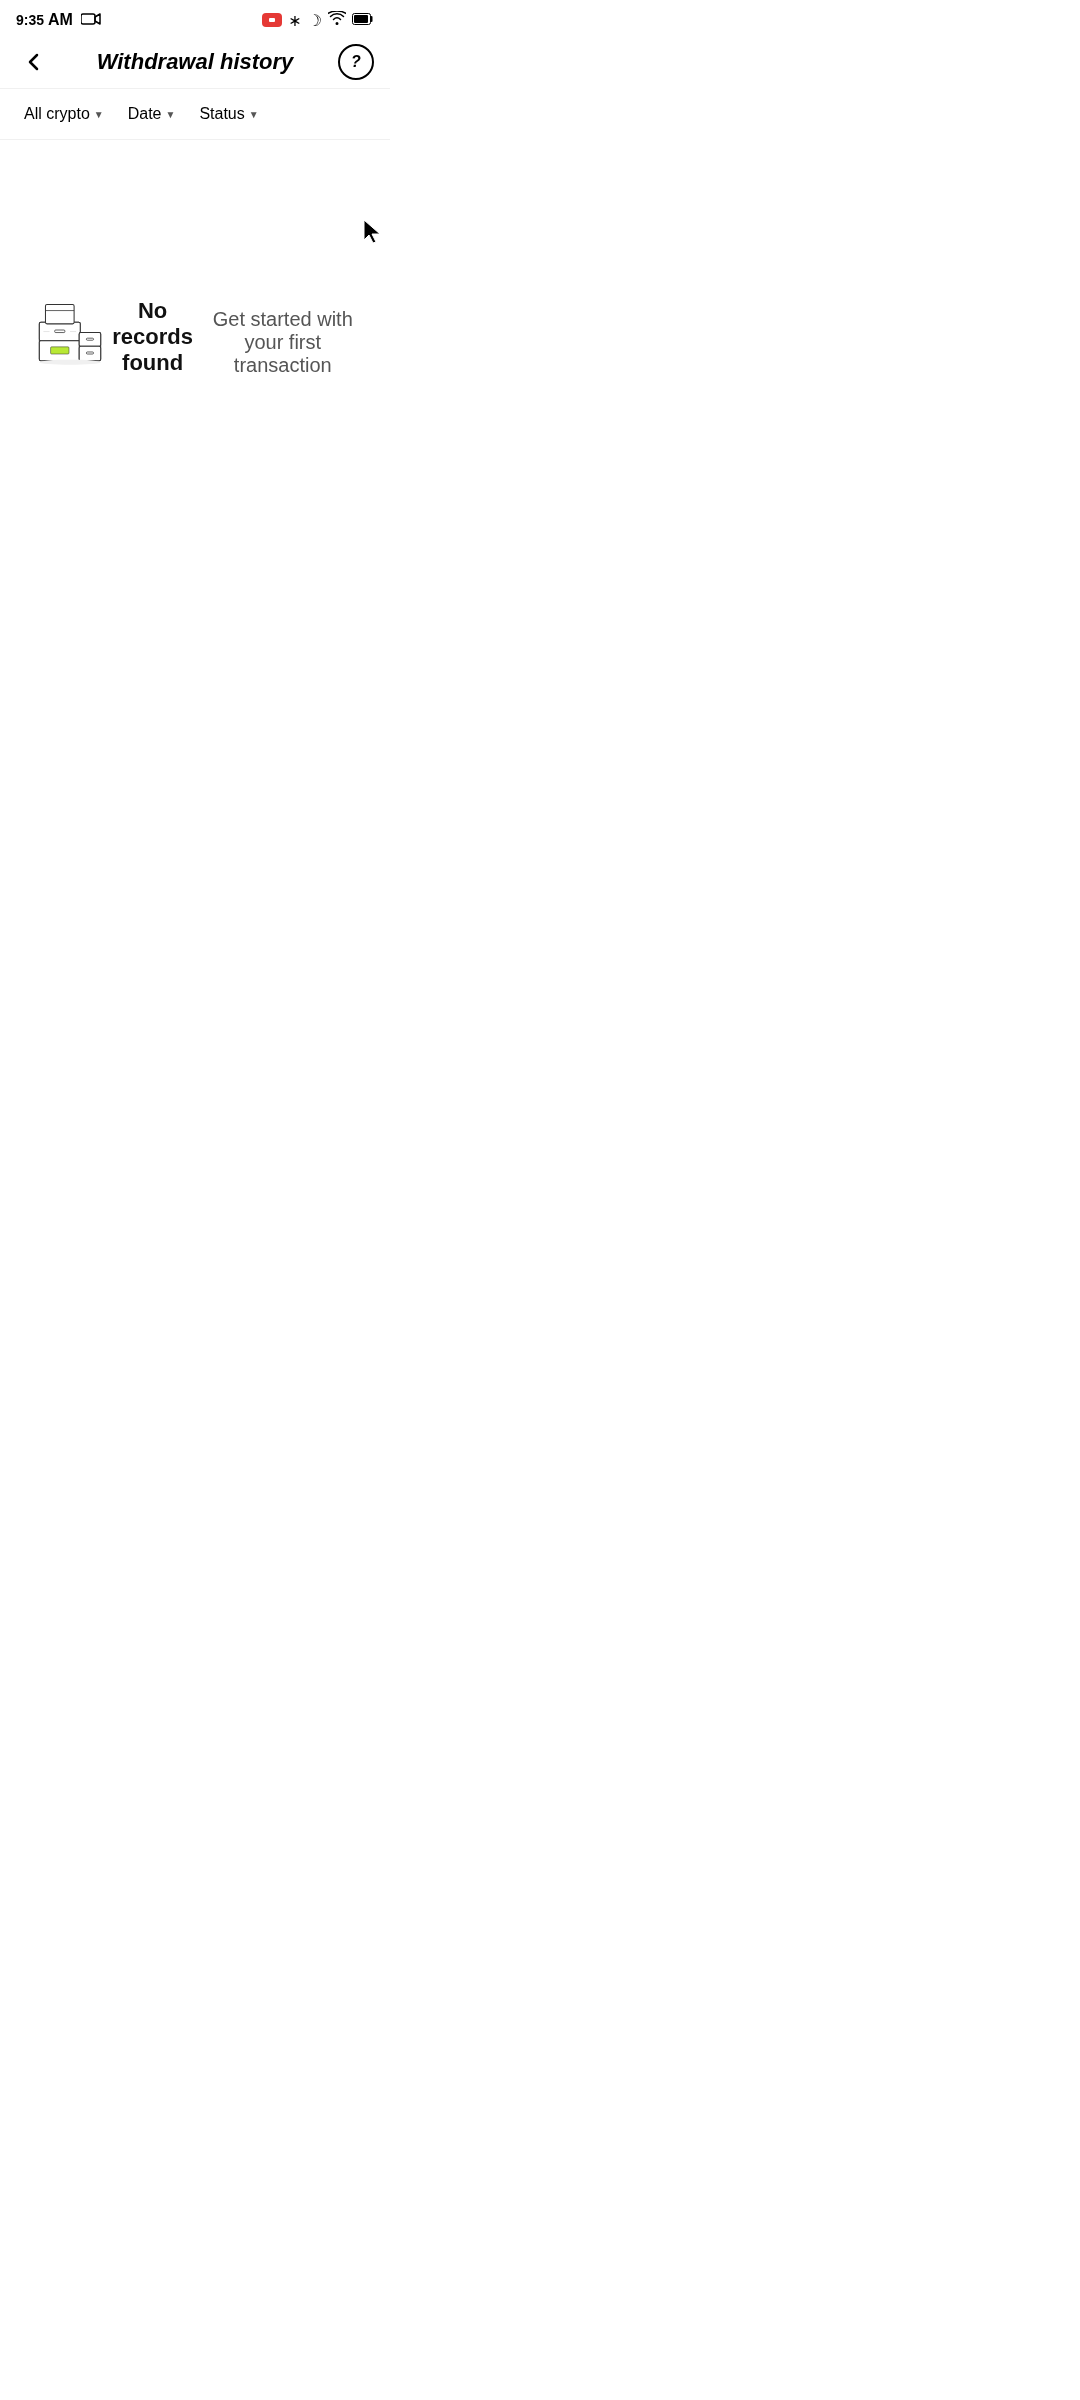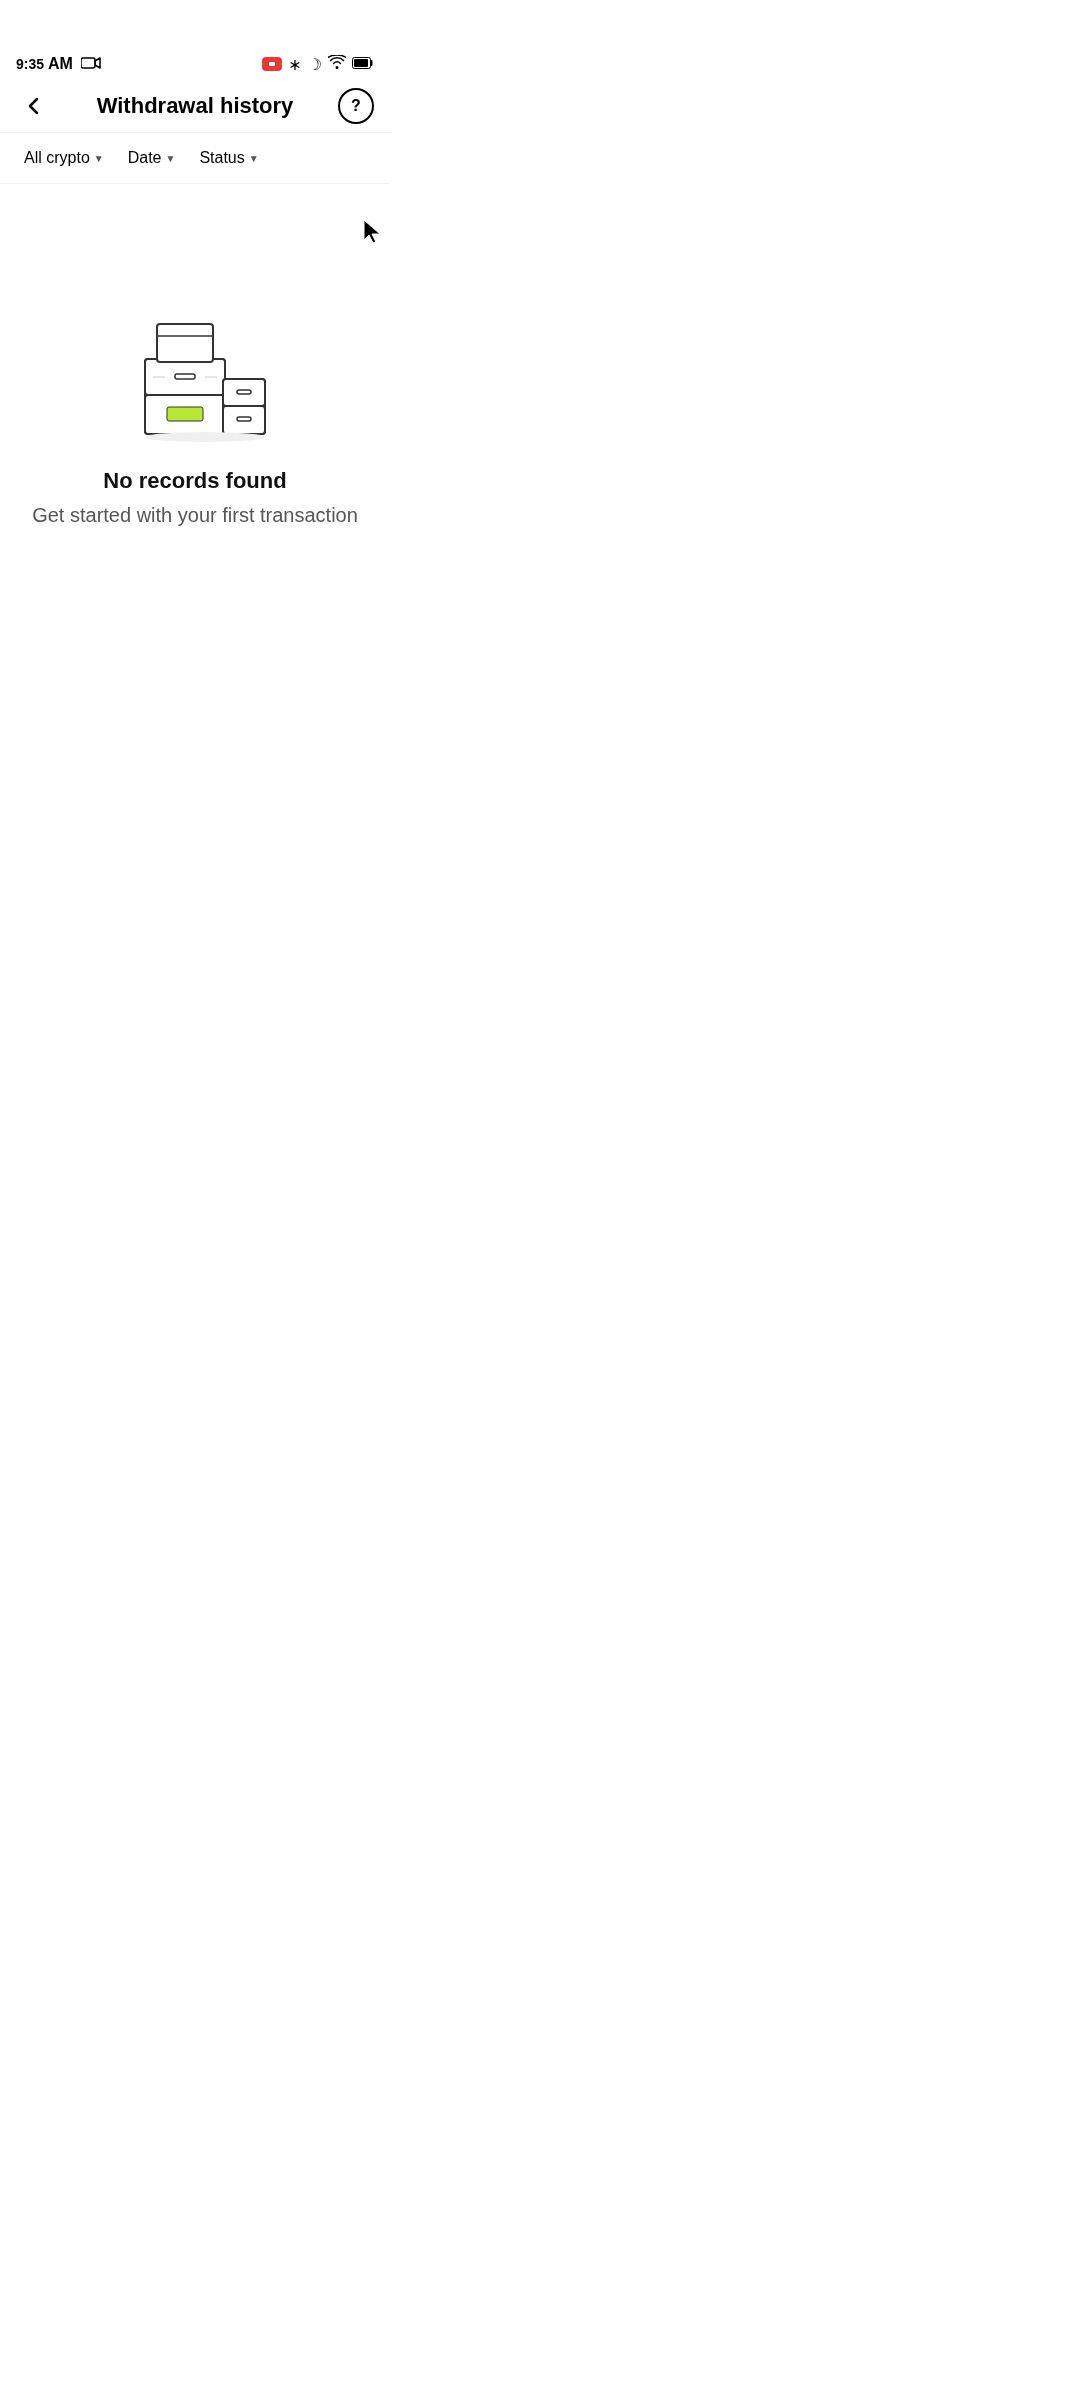--- a/index.html
+++ b/index.html
@@ -13,21 +13,20 @@
       overflow-x: hidden;
     }
 
     
     .status-bar {
       display: flex;
       justify-content: space-between;
       align-items: center;
       padding: 8px 16px 4px;
       height: 36px;
-      margin-top: 44px;
     }
 
     .status-time {
       font-size: 14px;
       font-weight: 600;
       color: #000;
       display: flex;
       align-items: center;
       gap: 4px;
     }
@@ -50,20 +49,21 @@
       font-weight: bold;
     }
 
     
     .nav-bar {
       display: flex;
       align-items: center;
       justify-content: space-between;
       padding: 8px 16px;
       border-bottom: 1px solid #f0f0f0;
+      font-style: italic;
     }
 
     .nav-back {
       font-size: 24px;
       color: #000;
       cursor: pointer;
       width: 36px;
       height: 36px;
       display: flex;
       align-items: center;
@@ -113,21 +113,21 @@
     }
 
     .filter-btn .chevron {
       font-size: 10px;
       color: #555;
     }
 
     
     .empty-state {
       display: flex;
-      flex-direction: column;
+      flex-direction: row;
       align-items: center;
       justify-content: center;
       padding: 60px 24px 24px;
       margin-top: 60px;
     }
 
     
     .illustration {
       width: 160px;
       height: 140px;

